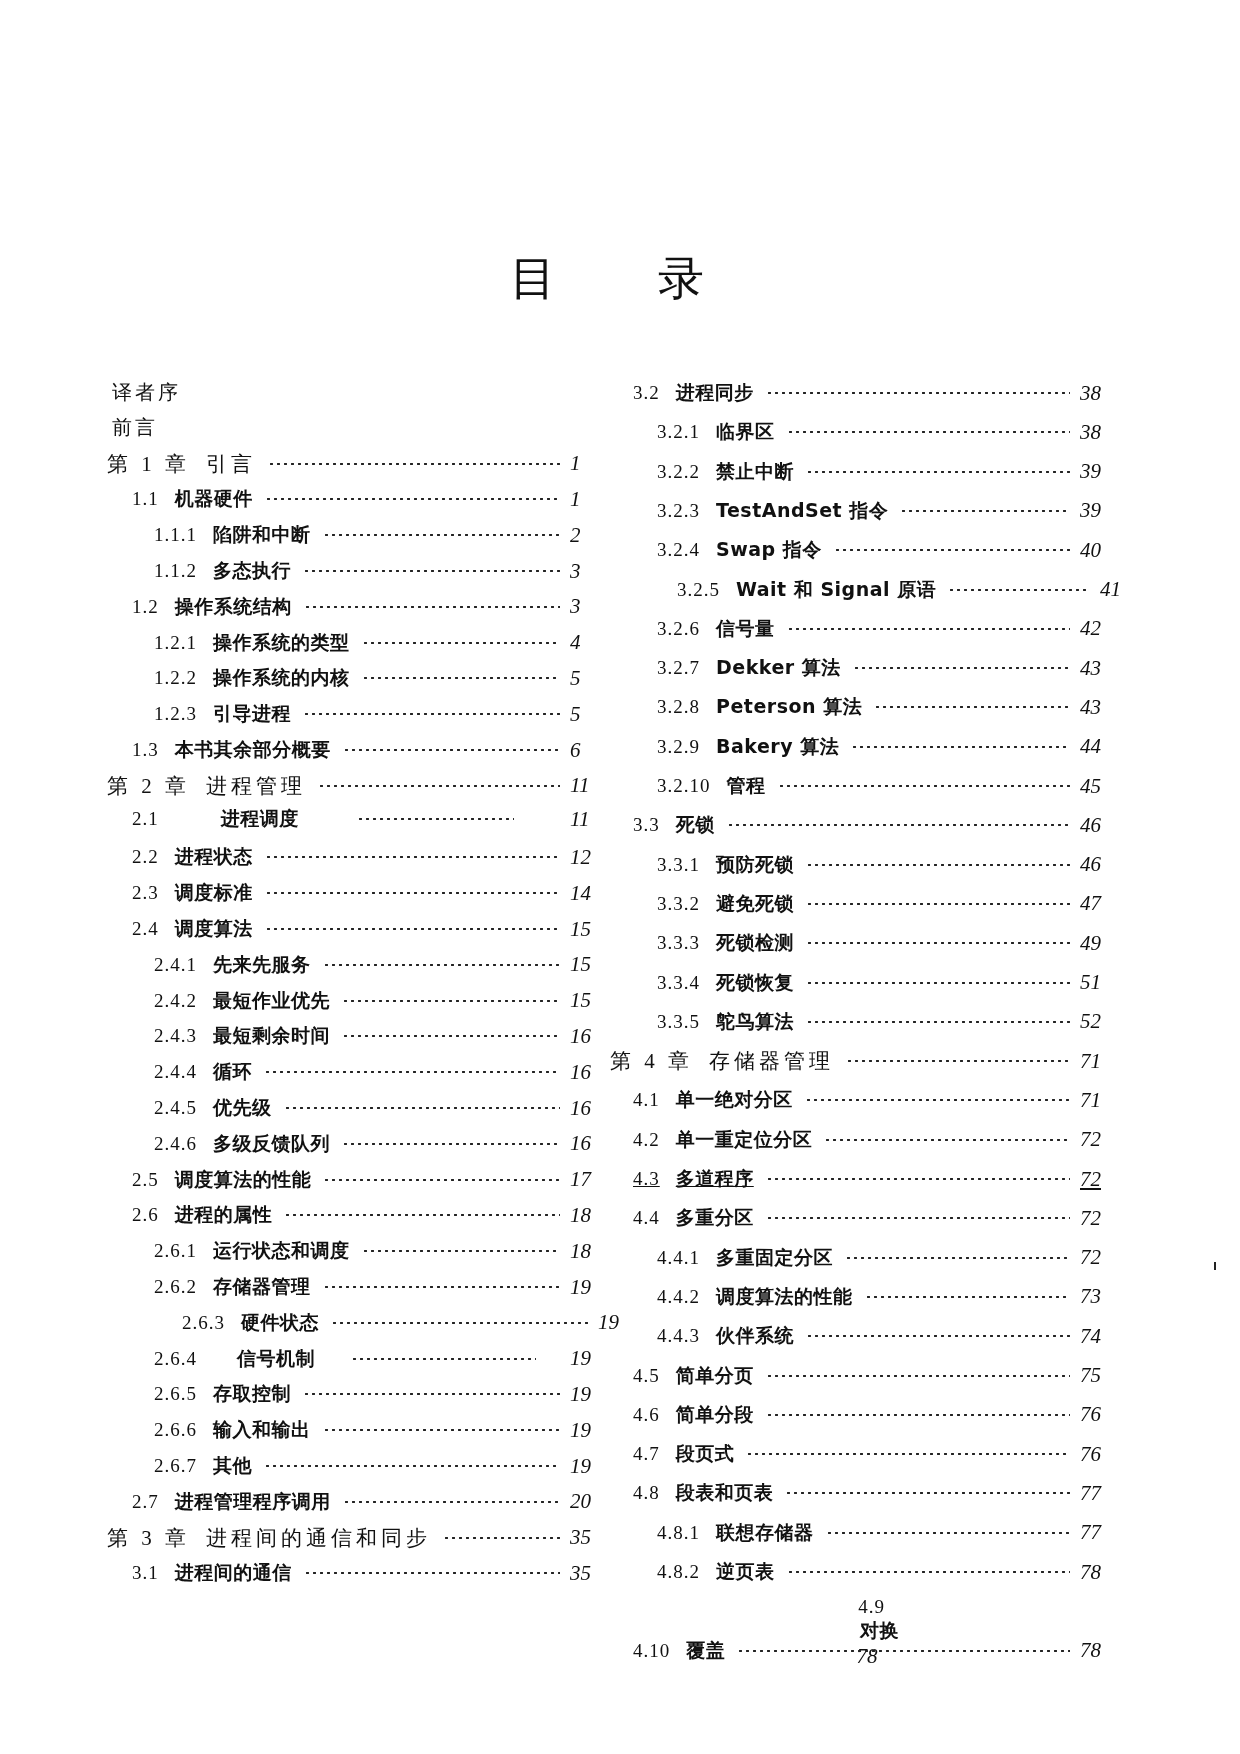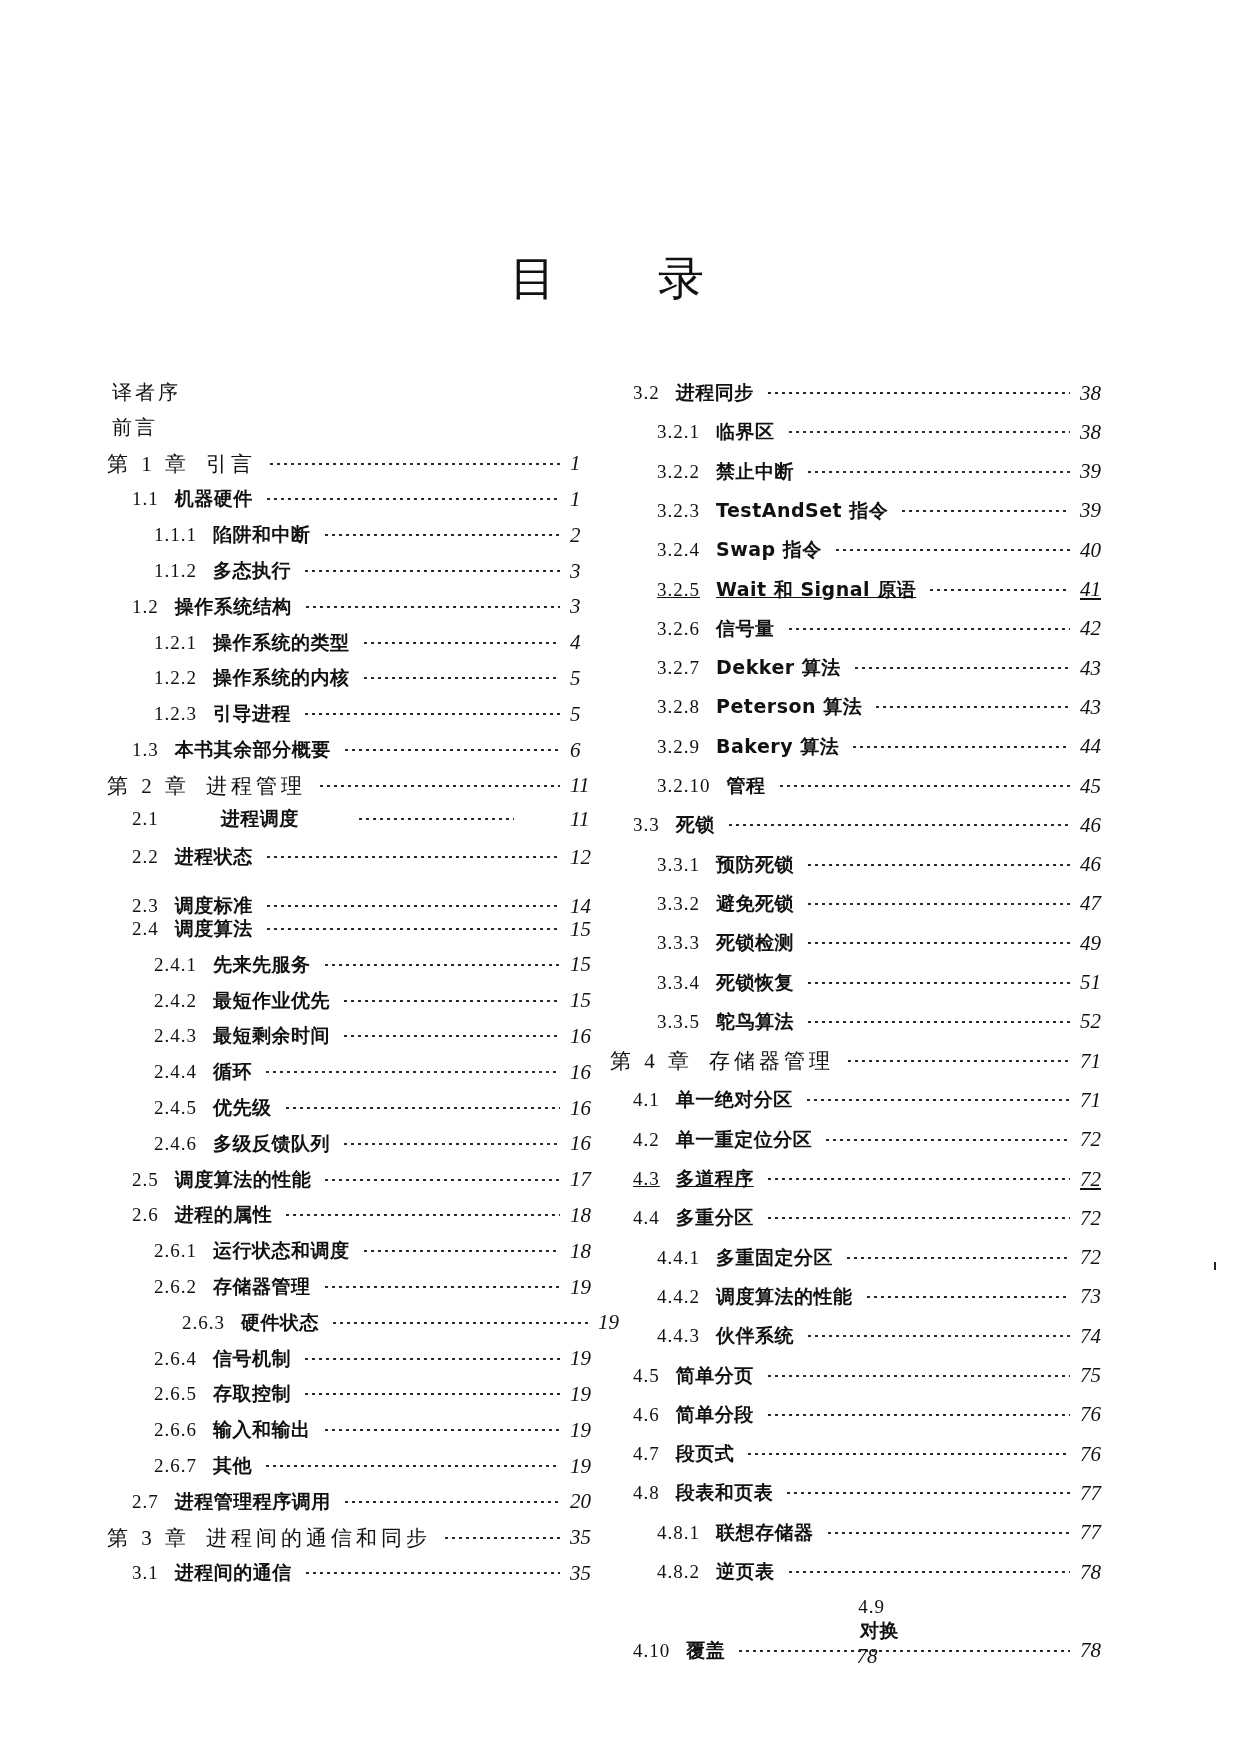--- a/index.html
+++ b/index.html
@@ -103,21 +103,21 @@
       <span class="lbl">进程调度</span>
       <span class="dots"></span>
       <span class="page">11</span>
     </div>
     <div class="row section" style="top: 842.4px; left: 132px; width: 468px;">
       <span class="num">2.2</span>
       <span class="lbl">进程状态</span>
       <span class="dots"></span>
       <span class="page">12</span>
     </div>
-    <div class="row section" style="top: 878.2px; left: 132px; width: 468px; margin-top: 13px;">
+    <div class="row section" style="top: 878.2px; left: 132px; width: 468px;">
       <span class="num">2.3</span>
       <span class="lbl">调度标准</span>
       <span class="dots"></span>
       <span class="page">14</span>
     </div>
     <div class="row section" style="top: 914px; left: 132px; width: 468px;">
       <span class="num">2.4</span>
       <span class="lbl">调度算法</span>
       <span class="dots"></span>
       <span class="page">15</span>
@@ -181,21 +181,21 @@
       <span class="lbl">存储器管理</span>
       <span class="dots"></span>
       <span class="page">19</span>
     </div>
     <div class="row subsection" style="top: 1307.8px; left: 154px; width: 446px; margin-left: 28px;">
       <span class="num">2.6.3</span>
       <span class="lbl">硬件状态</span>
       <span class="dots"></span>
       <span class="page">19</span>
     </div>
-    <div class="row subsection" style="top: 1343.6px; left: 154px; width: 446px;">
+    <div class="row subsection" style="top: 1343.6px; left: 154px; width: 446px; gap: 24px;">
       <span class="num">2.6.4</span>
       <span class="lbl">信号机制</span>
       <span class="dots"></span>
       <span class="page">19</span>
     </div>
     <div class="row subsection" style="top: 1379.4px; left: 154px; width: 446px;">
       <span class="num">2.6.5</span>
       <span class="lbl">存取控制</span>
       <span class="dots"></span>
       <span class="page">19</span>
@@ -255,21 +255,21 @@
       <span class="lbl">TestAndSet 指令</span>
       <span class="dots"></span>
       <span class="page">39</span>
     </div>
     <div class="row subsection" style="top: 535.2px; left: 657px; width: 453px;">
       <span class="num">3.2.4</span>
       <span class="lbl">Swap 指令</span>
       <span class="dots"></span>
       <span class="page">40</span>
     </div>
-    <div class="row subsection" style="top: 574.5px; left: 657px; width: 453px; text-decoration: underline;">
+    <div class="row subsection" style="top: 574.5px; left: 677px; width: 453px;">
       <span class="num">3.2.5</span>
       <span class="lbl">Wait 和 Signal 原语</span>
       <span class="dots"></span>
       <span class="page">41</span>
     </div>
     <div class="row subsection" style="top: 613.8px; left: 657px; width: 453px;">
       <span class="num">3.2.6</span>
       <span class="lbl">信号量</span>
       <span class="dots"></span>
       <span class="page">42</span>

